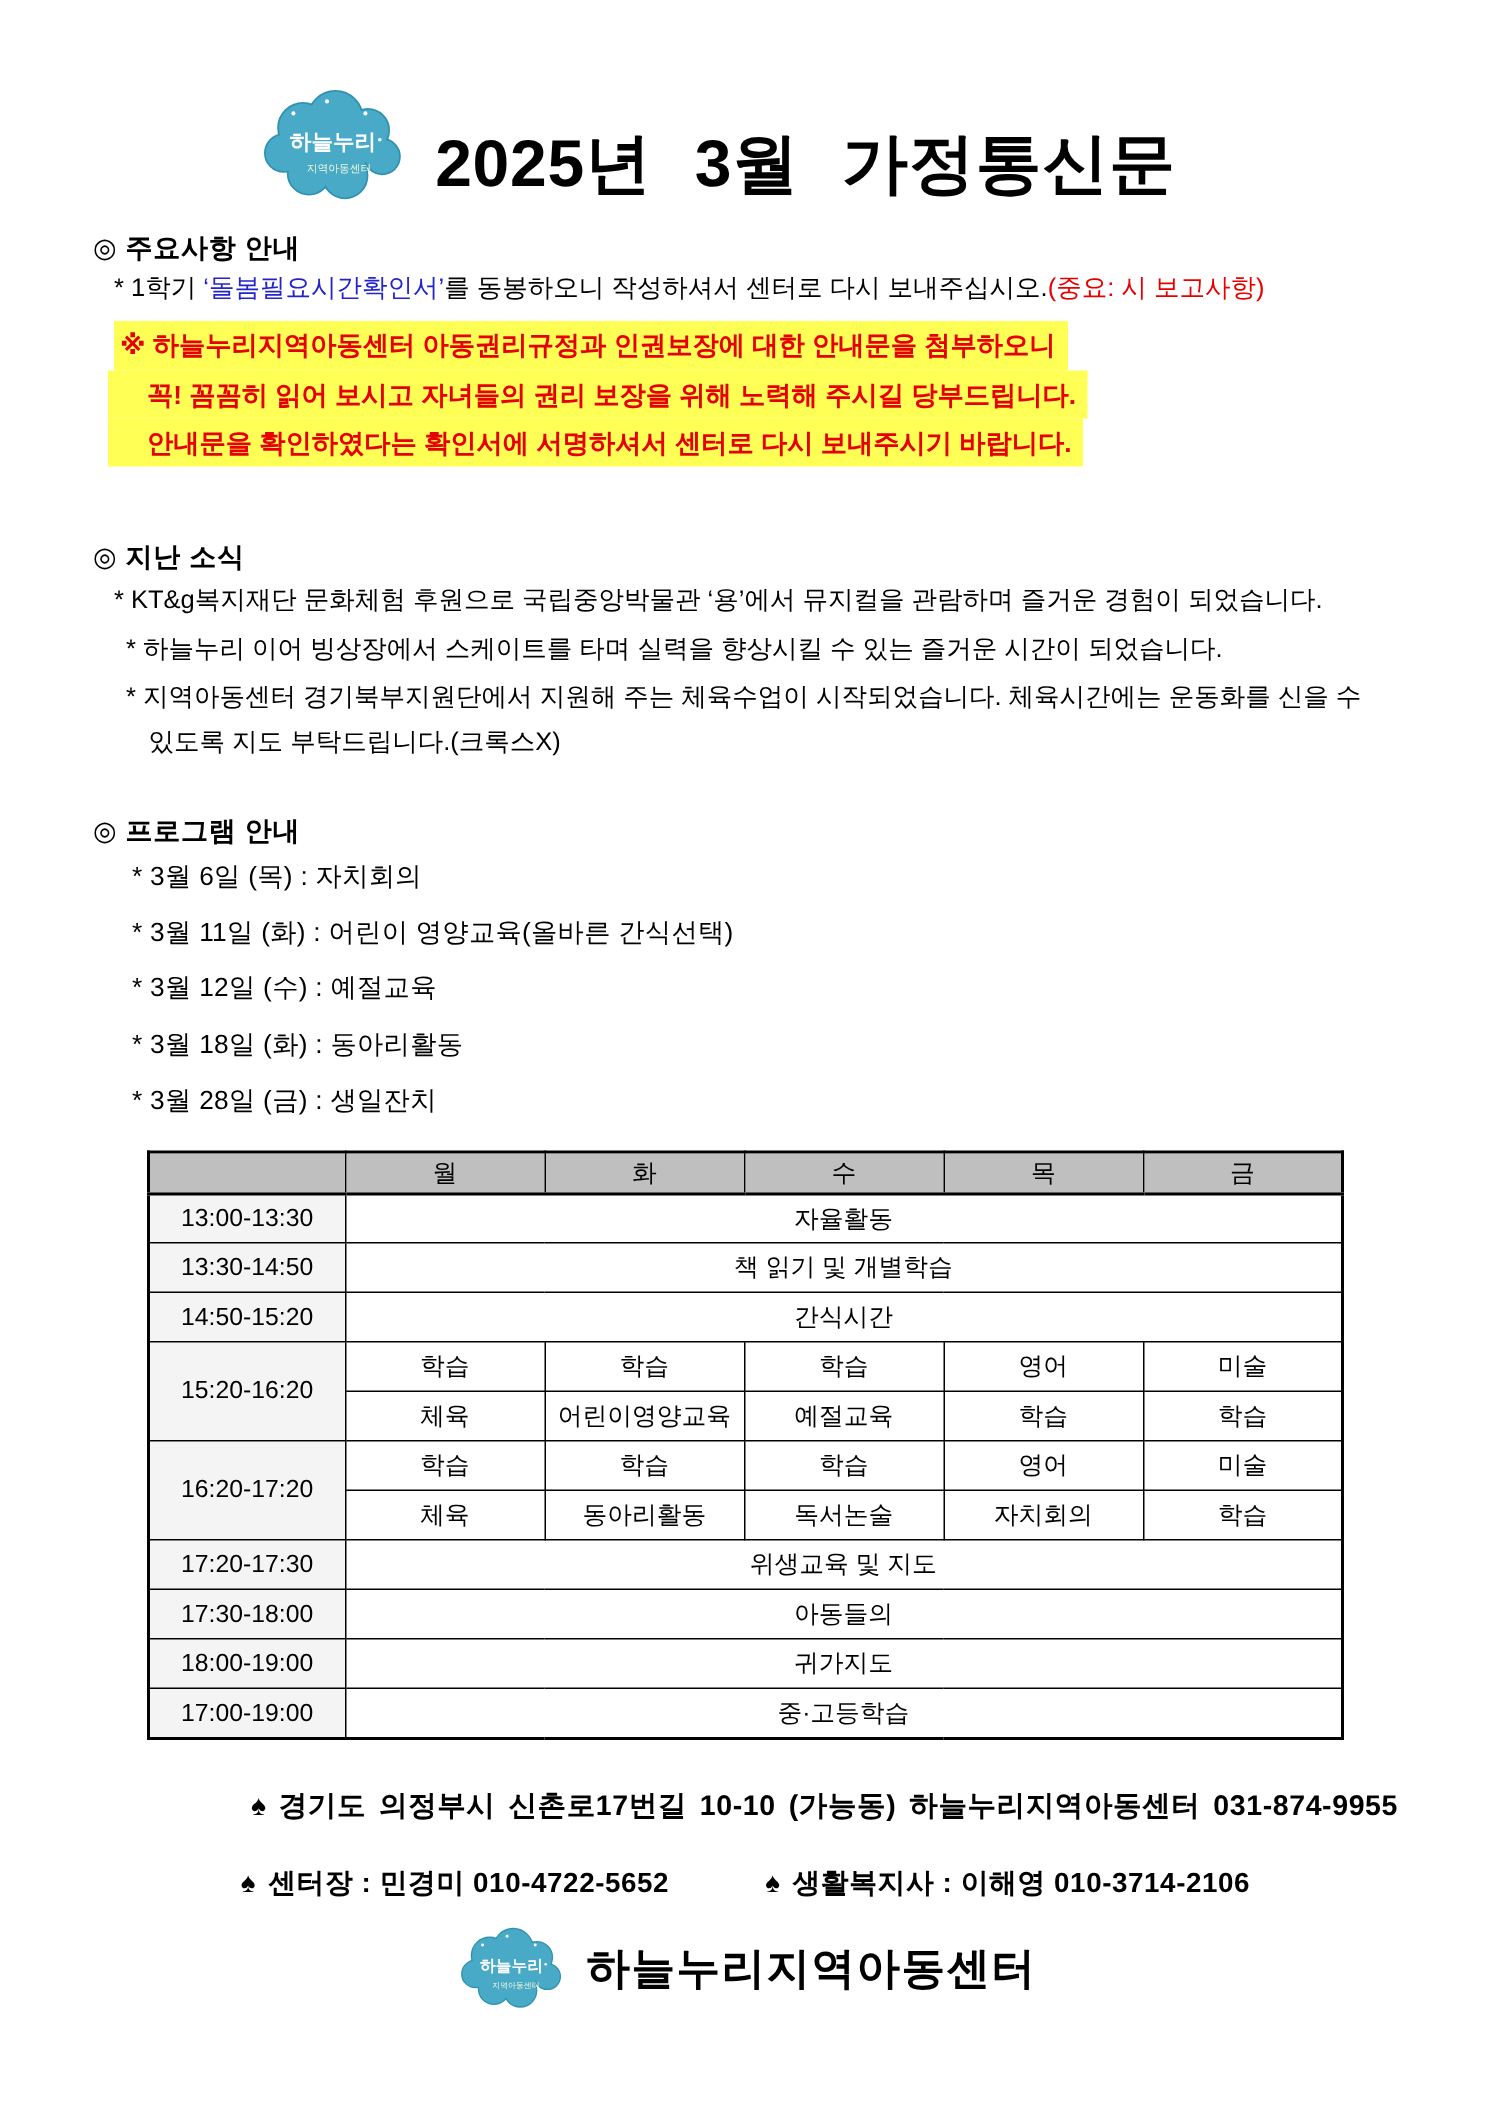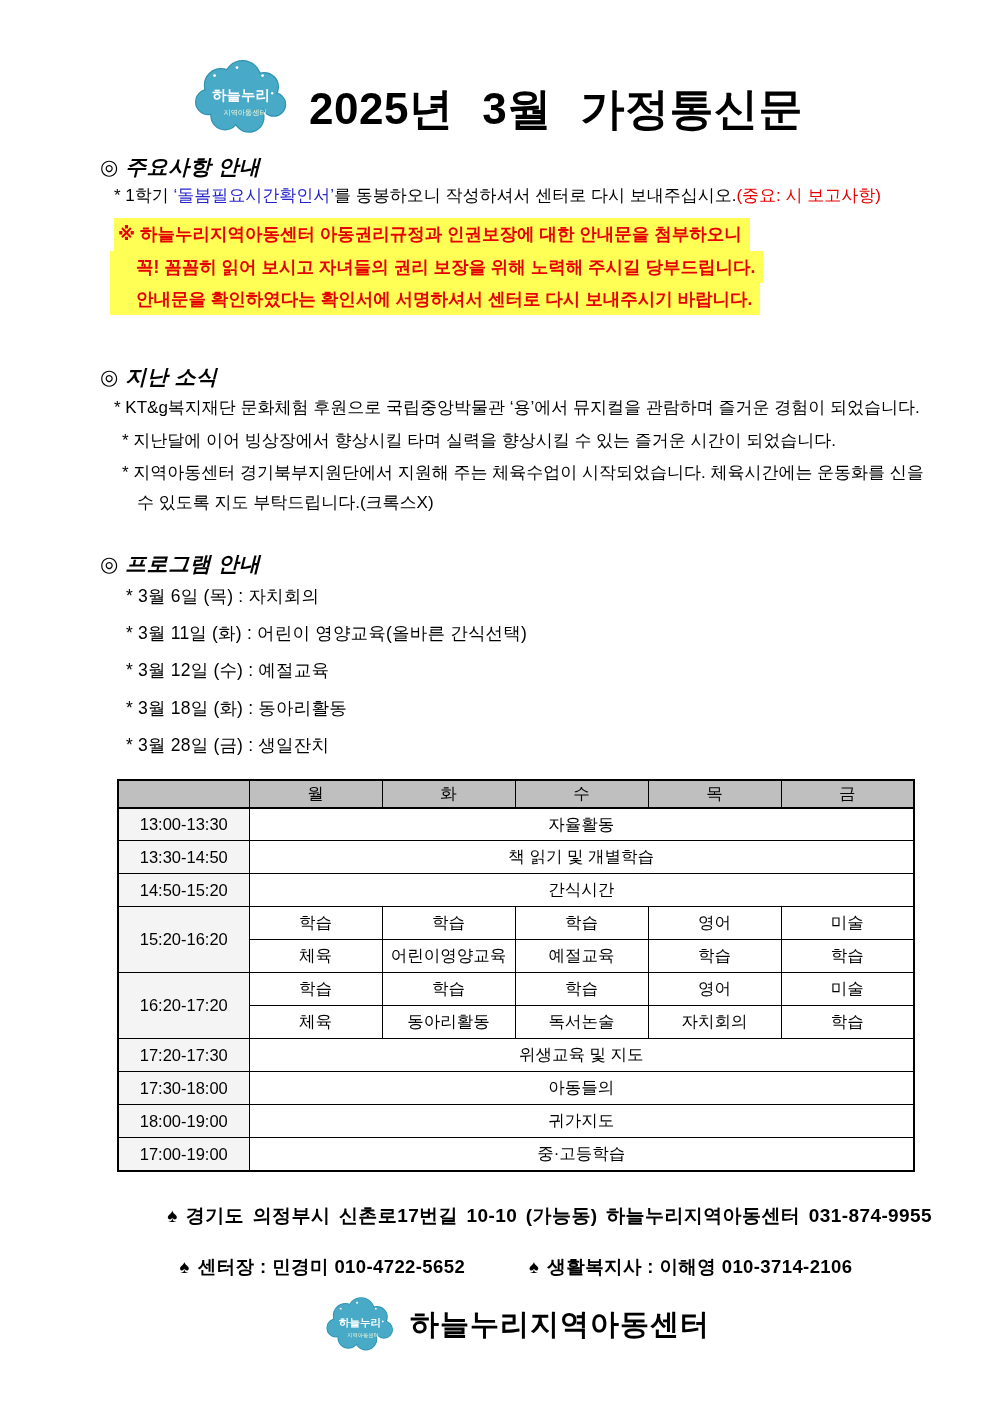--- a/index.html
+++ b/index.html
@@ -4,31 +4,31 @@
 <style>
   * { margin:0; padding:0; box-sizing:border-box; }
   html,body { background:#ffffff; }
   body {
     font-family:"Liberation Sans","DejaVu Sans",sans-serif;
     color:#000;
   }
   .page {
     width:992px; height:1388px; background:#fff;
     position:relative; overflow:hidden;
-    padding:56px 60px 0 100px;
+    padding:56px 60px 0 62px;
   }
 
   
   .title-row { display:flex; align-items:center; justify-content:center; gap:16px; margin-right:40px; }
   .logo-svg { width:104px; height:82px; flex:0 0 auto; }
   .logo-svg.small { width:76px; height:62px; }
   .page-title { font-size:44px; font-weight:900; word-spacing:16px; letter-spacing:.5px; white-space:nowrap;margin-top:24px; }
 
   
-  .sec-h { font-size:21px; font-weight:800; margin-top:14px; letter-spacing:.5px;font-style:italic; }
+  .sec-h { font-size:18px; font-weight:800; margin-top:14px; letter-spacing:.5px; }
   .sec-h.news { margin-top:48px; }
   .sec-h.program { margin-top:32px; }
 
   .body-line {
     font-size:17px; line-height:1.78;
     margin-left:14px; padding-left:15px; text-indent:-15px;
     padding-right:4px;
   }
   .blue-doc { color:var(--doc-blue,#2424CC); }
   .red-strong { color:var(--alert-red,#E80000); font-weight:400; }
@@ -125,21 +125,21 @@
     <div class="hl-block">
       <div class="hl-line first"><span class="hl">※ 하늘누리지역아동센터 아동권리규정과 인권보장에 대한 안내문을 첨부하오니</span></div>
       <div class="hl-line cont"><span class="hl">꼭! 꼼꼼히 읽어 보시고 자녀들의 권리 보장을 위해 노력해 주시길 당부드립니다.</span></div>
       <div class="hl-line cont"><span class="hl">안내문을 확인하였다는 확인서에 서명하셔서 센터로 다시 보내주시기 바랍니다.</span></div>
     </div>
   </section>
 
   <section>
     <h2 class="sec-h news">◎ 지난 소식</h2>
     <p class="body-line news-item">* KT&amp;g복지재단 문화체험 후원으로 국립중앙박물관 ‘용’에서 뮤지컬을 관람하며 즐거운 경험이 되었습니다.</p>
-    <p class="body-line news-item shift">* 지난달에 이어 빙상장에서 향상시킬 타며 실력을 향상시킬 수 있는 즐거운 시간이 되었습니다.</p>
+    <p class="body-line news-item shift">* 하늘누리 이어 빙상장에서 스케이트를 타며 실력을 향상시킬 수 있는 즐거운 시간이 되었습니다.</p>
     <p class="body-line news-item shift">* 지역아동센터 경기북부지원단에서 지원해 주는 체육수업이 시작되었습니다. 체육시간에는 운동화를 신을 수 있도록 지도 부탁드립니다.(크록스X)</p>
   </section>
 
   <section>
     <h2 class="sec-h program">◎ 프로그램 안내</h2>
     <p class="program-item">* 3월 6일 (목) : 자치회의</p>
     <p class="program-item">* 3월 11일 (화) : 어린이 영양교육(올바른 간식선택)</p>
     <p class="program-item">* 3월 12일 (수) : 예절교육</p>
     <p class="program-item">* 3월 18일 (화) : 동아리활동</p>
     <p class="program-item">* 3월 28일 (금) : 생일잔치</p>

